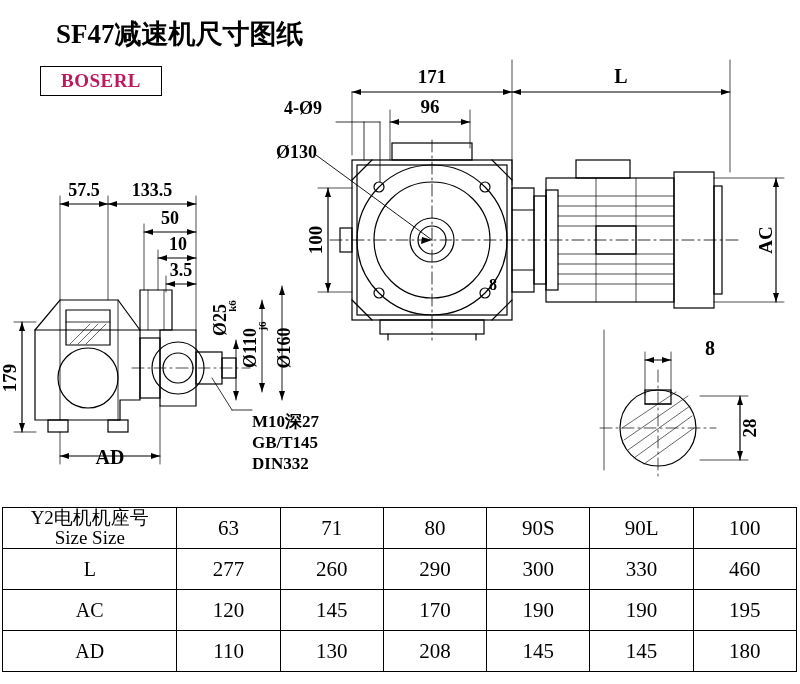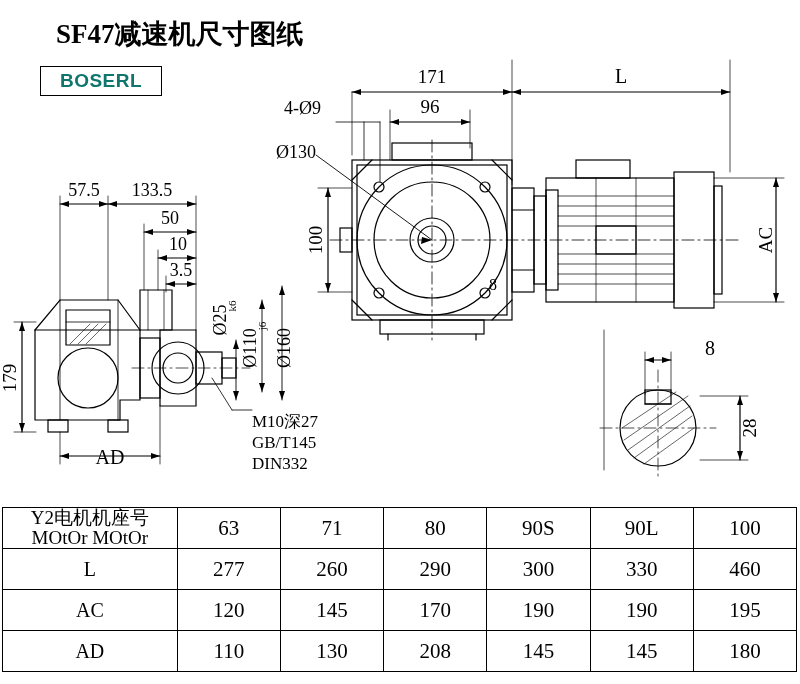--- a/index.html
+++ b/index.html
@@ -21,28 +21,28 @@
     white-space:nowrap;
   }
   
   .logo-box{
     position:absolute;left:40px;top:66px;
     width:120px;height:28px;
     border:1px solid #000;
     display:flex;align-items:center;justify-content:center;
   }
   .logo-text{
-    font-family:Liberation Sans, sans-serif;
-    font-weight:bold;font-size:19px;color:#0f766e;
+    font-family:Liberation Serif, serif;
+    font-weight:bold;font-size:19px;color:#be185d;
     letter-spacing:0.5px;
     text-align:right;
   }
 
   
-  .svgwrap{position:absolute;left:0;top:0;width:800px;height:684px;}
+  .svgwrap{position:absolute;left:0;top:0;width:800px;height:684px;font-weight:bold;}
   svg{display:block;}
 
   
   .spec-table{
     position:absolute;left:2px;top:507px;
     width:795px;
     border-collapse:collapse;
     font-family:"Liberation Serif", serif;
   }
   .spec-table td{
@@ -312,21 +312,21 @@
       <text x="493" y="290" font-size="16" text-anchor="middle">8</text>
     </g>
   </svg>
   </div>
 
   <table class="spec-table">
     <tbody>
       <tr>
         <td class="label">
           <span class="l1">Y2电机机座号</span>
-          <span class="l2">MOtOr MOtOr</span>
+          <span class="l2">Size Size</span>
         </td>
         <td class="val">63</td>
         <td class="val">71</td>
         <td class="val">80</td>
         <td class="val">90S</td>
         <td class="val">90L</td>
         <td class="val">100</td>
       </tr>
       <tr>
         <td class="label rowlabel">L</td>

